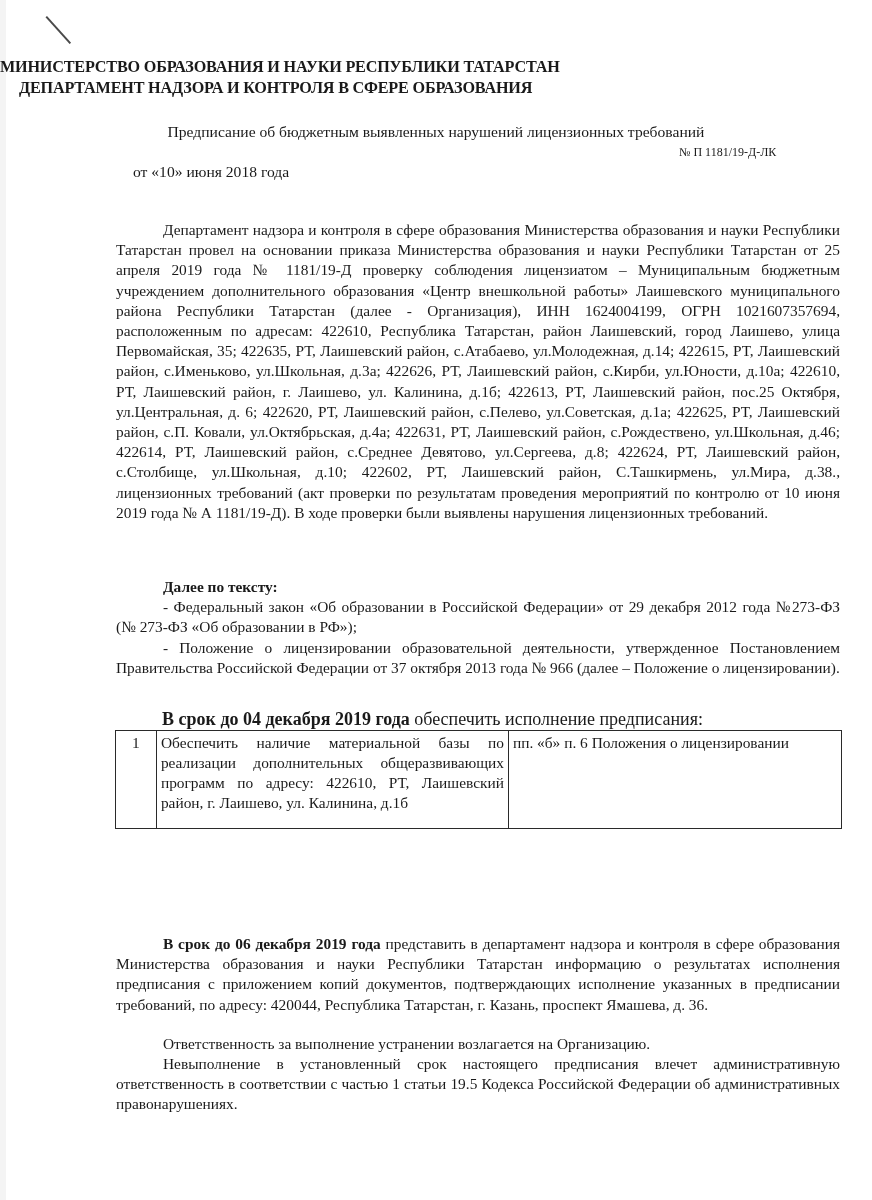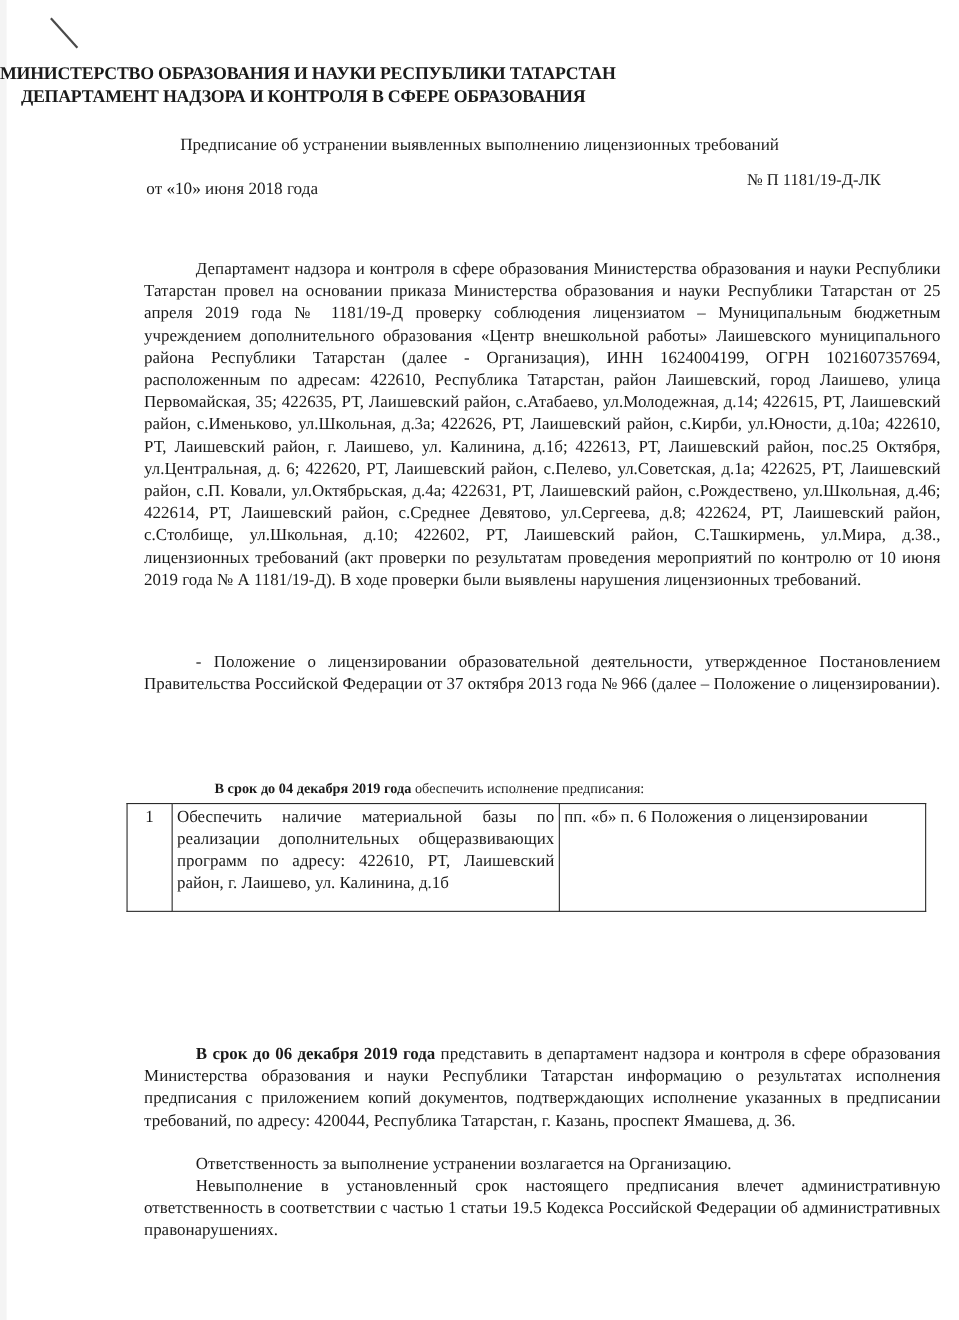--- a/index.html
+++ b/index.html
@@ -7,28 +7,28 @@
          font-family: "Liberation Serif", "DejaVu Serif", serif; color: #1a1a1a; }
   .scan-edge { position: absolute; left: 0; top: 0; width: 6px; height: 1200px; background: #f4f4f4; }
   .slash { position: absolute; left: 47px; top: 16px; width: 36px; height: 2px; background: #4a4a4a;
            transform-origin: 0 0; transform: rotate(48deg); }
   .hdr { position: absolute; left: 0; width: 872px; text-align: left; font-weight: bold;
          font-size: 16.2px; letter-spacing: -0.2px; }
   .hdr1 { top: 58px; }
   .hdr2 { top: 79px; padding-left: 19px; }
   .subtitle { position: absolute; left: 0; width: 872px; top: 123px; text-align: center; font-size: 15.6px; }
   .date { position: absolute; left: 133px; top: 163px; font-size: 15.6px; }
-  .num { position: absolute; left: 679px; top: 156px; font-size: 15px; }
+  .num { position: absolute; left: 679px; top: 145px; font-size: 12px; }
   .para { position: absolute; left: 116px; width: 724px; font-size: 15.4px; line-height: 20.2px;
-          text-align: justify; text-indent: 47px; margin: 15px; }
+          text-align: justify; text-indent: 47px; margin: 0; }
   .p-main { top: 220px; }
   .p-further { top: 577px; text-indent: 47px; }
   .p-further .line { display: block; }
   .bold { font-weight: bold; }
-  .deadline1 { position: absolute; left: 162px; top: 709px; font-size: 13px; margin-left: 33px; }
+  .deadline1 { position: absolute; left: 162px; top: 709px; font-size: 18px; }
   table.req { position: absolute; left: 115px; top: 730px; width: 727px; border-collapse: collapse;
               font-size: 15.4px; line-height: 20px; }
   table.req td, table.req th { border: 1.6px solid #2a2a2a; vertical-align: top; padding: 2px 4px; font-weight: normal; }
   table.req th { text-align: center; vertical-align: middle; }
   .c1 { width: 32px; } .c2 { width: 344px; } .c3 { width: 325px; }
   th.c1 { vertical-align: middle; }
   .head-row { height: 80px; }
   .body-row { height: 98px; }
   td.c1 { text-align: center; }
   td.c2 { text-align: justify; }
@@ -38,27 +38,29 @@
 </style>
 </head>
 <body>
 
 <div class="scan-edge"></div>
 <div class="slash"></div>
 
 <div class="hdr hdr1">МИНИСТЕРСТВО ОБРАЗОВАНИЯ И НАУКИ РЕСПУБЛИКИ ТАТАРСТАН</div>
 <div class="hdr hdr2">ДЕПАРТАМЕНТ НАДЗОРА И КОНТРОЛЯ В СФЕРЕ ОБРАЗОВАНИЯ</div>
 
-<div class="subtitle">Предписание об устранении выявленных выполнению лицензионных требований</div>
+<div class="subtitle">Предписание об бюджетным выявленных нарушений лицензионных требований</div>
 <div class="date">от «10» июня 2018 года</div>
 <div class="num">№ П 1181/19-Д-ЛК</div>
 
 <p class="para p-main">Департамент надзора и контроля в сфере образования Министерства образования и науки Республики Татарстан провел на основании приказа Министерства образования и науки Республики Татарстан от 25 апреля 2019 года № 1181/19-Д проверку соблюдения лицензиатом – Муниципальным бюджетным учреждением дополнительного образования «Центр внешкольной работы» Лаишевского муниципального района Республики Татарстан (далее - Организация), ИНН 1624004199, ОГРН 1021607357694, расположенным по адресам: 422610, Республика Татарстан, район Лаишевский, город Лаишево, улица Первомайская, 35; 422635, РТ, Лаишевский район, с.Атабаево, ул.Молодежная, д.14; 422615, РТ, Лаишевский район, с.Именьково, ул.Школьная, д.3а; 422626, РТ, Лаишевский район, с.Кирби, ул.Юности, д.10а; 422610, РТ, Лаишевский район, г. Лаишево, ул. Калинина, д.1б; 422613, РТ, Лаишевский район, пос.25 Октября, ул.Центральная, д. 6; 422620, РТ, Лаишевский район, с.Пелево, ул.Советская, д.1а; 422625, РТ, Лаишевский район, с.П. Ковали, ул.Октябрьская, д.4а; 422631, РТ, Лаишевский район, с.Рождествено, ул.Школьная, д.46; 422614, РТ, Лаишевский район, с.Среднее Девятово, ул.Сергеева, д.8; 422624, РТ, Лаишевский район, с.Столбище, ул.Школьная, д.10; 422602, РТ, Лаишевский район, С.Ташкирмень, ул.Мира, д.38., лицензионных требований (акт проверки по результатам проведения мероприятий по контролю от 10 июня 2019 года № А 1181/19-Д). В ходе проверки были выявлены нарушения лицензионных требований.</p>
 
 <p class="para p-further">
+  <span class="line bold">Далее по тексту:</span>
+  <span class="line">- Федеральный закон «Об образовании в Российской Федерации» от 29 декабря 2012 года №273-ФЗ (№ 273-ФЗ «Об образовании в РФ»);</span>
   <span class="line">- Положение о лицензировании образовательной деятельности, утвержденное Постановлением Правительства Российской Федерации от 37 октября 2013 года № 966 (далее – Положение о лицензировании).</span>
 </p>
 
 <div class="deadline1"><span class="bold">В срок до 04 декабря 2019 года</span><span> обеспечить исполнение предписания:</span></div>
 
 <table class="req">
   <tbody>
   <tr class="body-row">
     <td class="c1">1</td>
     <td class="c2">Обеспечить наличие материальной базы по реализации дополнительных общеразвивающих программ по адресу: 422610, РТ, Лаишевский район, г. Лаишево, ул. Калинина, д.1б</td>

